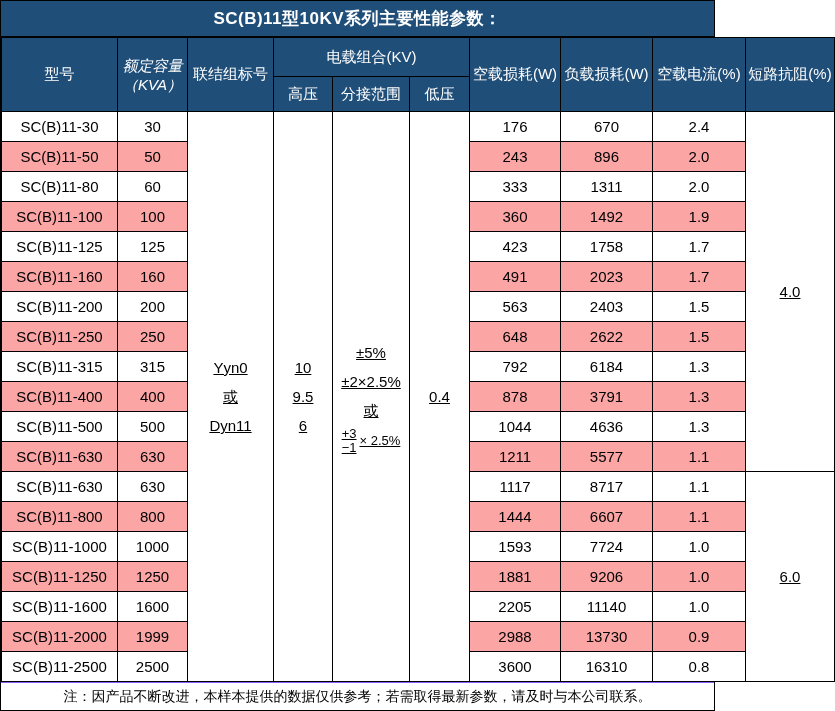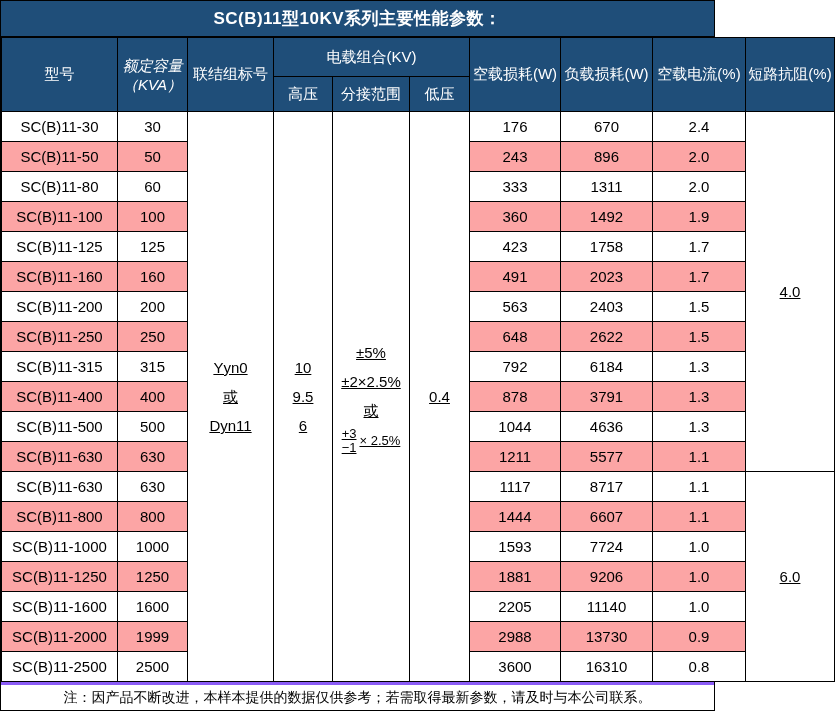--- a/index.html
+++ b/index.html
@@ -37,21 +37,21 @@
   .mc .ln { line-height: 29px; }
   .tapfrac {
     display: flex; align-items: center; justify-content: center;
     font-size: 13px; line-height: 1.05; margin-top: 2px;
   }
   .tapfrac .stack {
     display: inline-flex; flex-direction: column; align-items: flex-start;
     margin-right: 3px;
   }
   .footer {
-    flex: 1 1 auto; border-top: 3px solid #8b5cf6;
+    flex: 1 1 auto; border-top: 1px solid #8b5cf6;
     display: flex; align-items: center; justify-content: center;
     font-size: 14px; background: #fff;
   }
 </style>
 </head>
 <body>
 
 <div class="page">
 
   <div class="title-bar">SC(B)11型10KV系列主要性能参数：</div>

